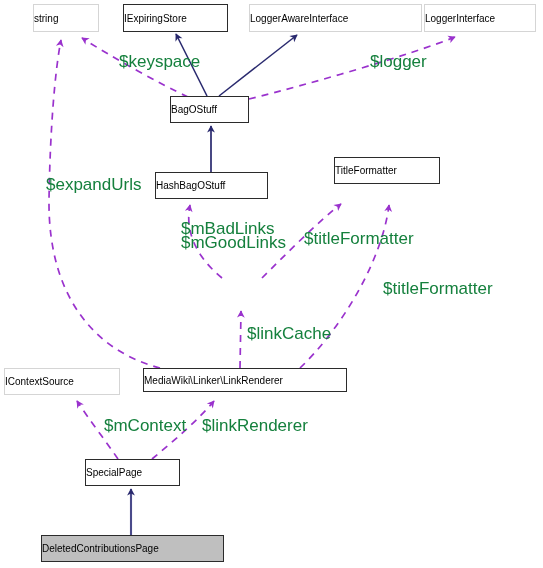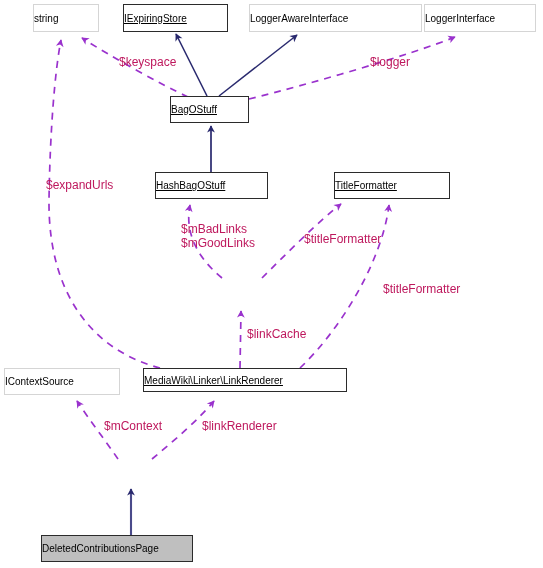--- a/index.html
+++ b/index.html
@@ -31,30 +31,29 @@
     color: #000000;
     background: #ffffff;
     white-space: nowrap;
     letter-spacing: 0px;
   }
   .node.iface {
     border: 1px solid #d5d5d5;
   }
   .node.cls {
     border: 1.6px solid #2b2b2b;
-    text-decoration: underline;
   }
   .node.current {
     border: 1.6px solid #2b2b2b;
     background: #bfbfbf;
   }
   .edge-label {
     position: absolute;
-    font-size: 12px;
-    color: #be185d;
+    font-size: 17px;
+    color: #15803d;
     background: transparent;
     white-space: pre;
     line-height: 14px;
     letter-spacing: 0px;
   }
 </style>
 </head>
 <body>
 
 <div id="diagram">
@@ -128,35 +127,38 @@
   </div>
 
   <div class="node cls" style="left:170px; top:96px; width:79px; height:27px;">
     <span>BagOStuff</span>
   </div>
 
   <div class="node cls" style="left:155px; top:172px; width:113px; height:27px;">
     <span>HashBagOStuff</span>
   </div>
 
-  <div class="node cls" style="left:334px; top:172px; width:116px; height:27px;">
+  <div class="node cls" style="left:334px; top:157px; width:106px; height:27px;">
     <span>TitleFormatter</span>
   </div>
 
 
   <div class="node iface" style="left:4px; top:368px; width:116px; height:27px;">
     <span>IContextSource</span>
   </div>
 
   <div class="node cls" style="left:143px; top:368px; width:204px; height:24px;">
     <span>MediaWiki\Linker\LinkRenderer</span>
   </div>
 
+  <div class="node cls" style="left:85px; top:459px; width:95px; height:27px;">
+    <span>SpecialPage</span>
+  </div>
 
-  <div class="node current" style="left:41px; top:535px; width:152px; height:27px;">
+  <div class="node current" style="left:41px; top:535px; width:183px; height:27px;">
     <span>DeletedContributionsPage</span>
   </div>
 
   <div class="edge-label" style="left:119px; top:55px;">$keyspace</div>
 
   <div class="edge-label" style="left:370px; top:55px;">$logger</div>
 
   <div class="edge-label" style="left:46px; top:178px;">$expandUrls</div>
 
   <div class="edge-label" style="left:181px; top:222px;">$mBadLinks

